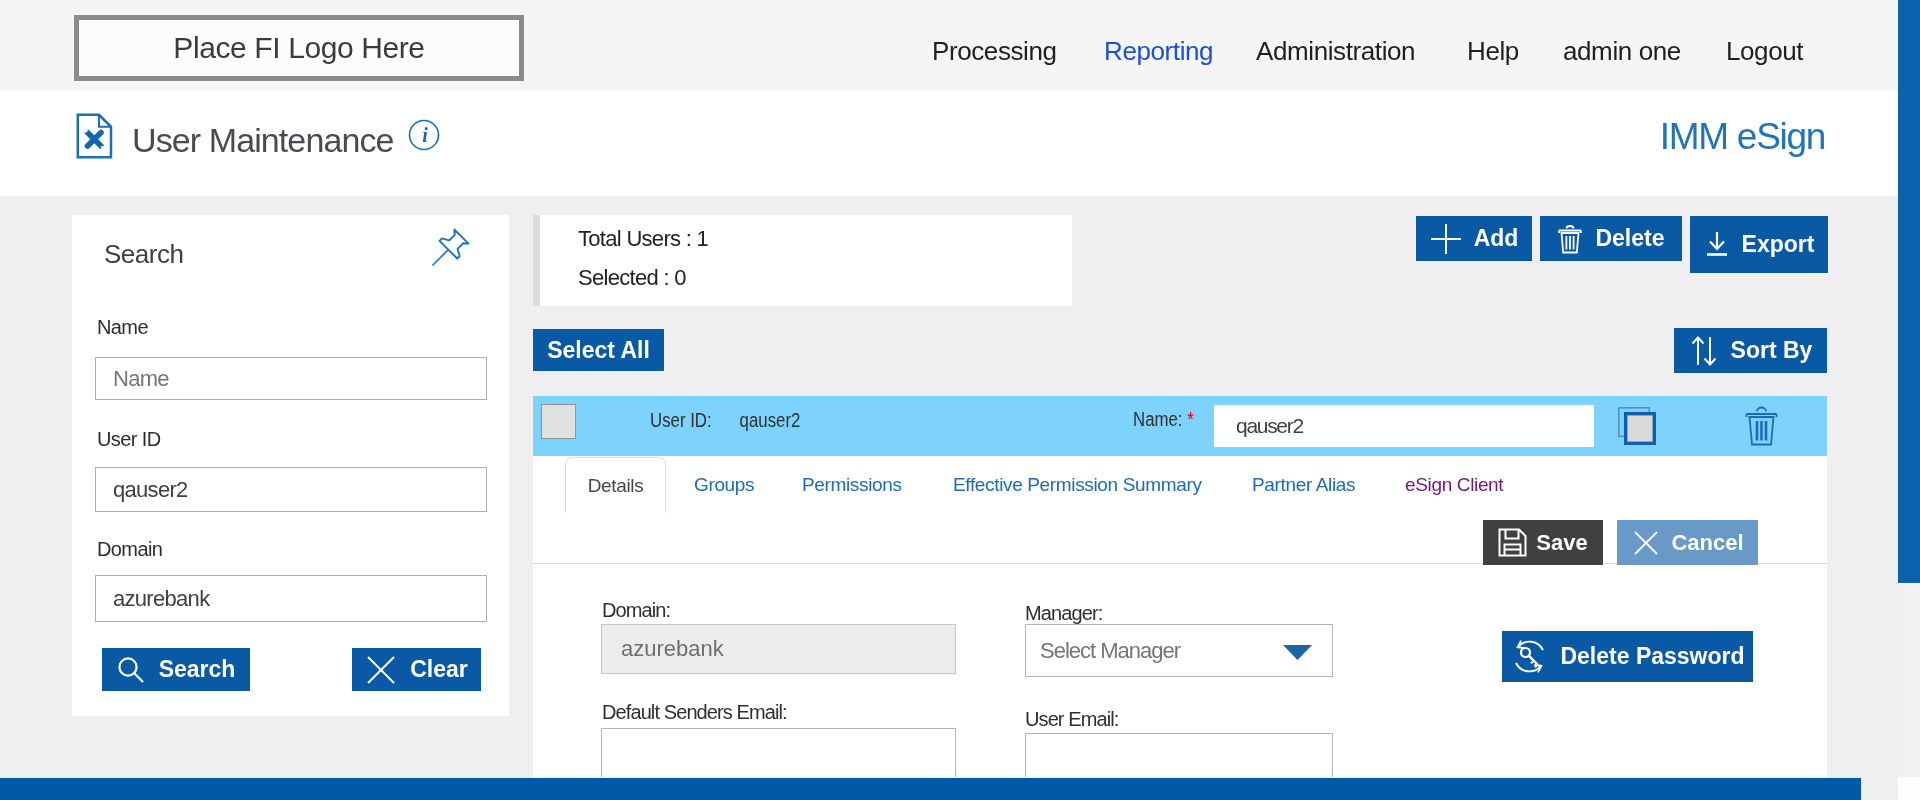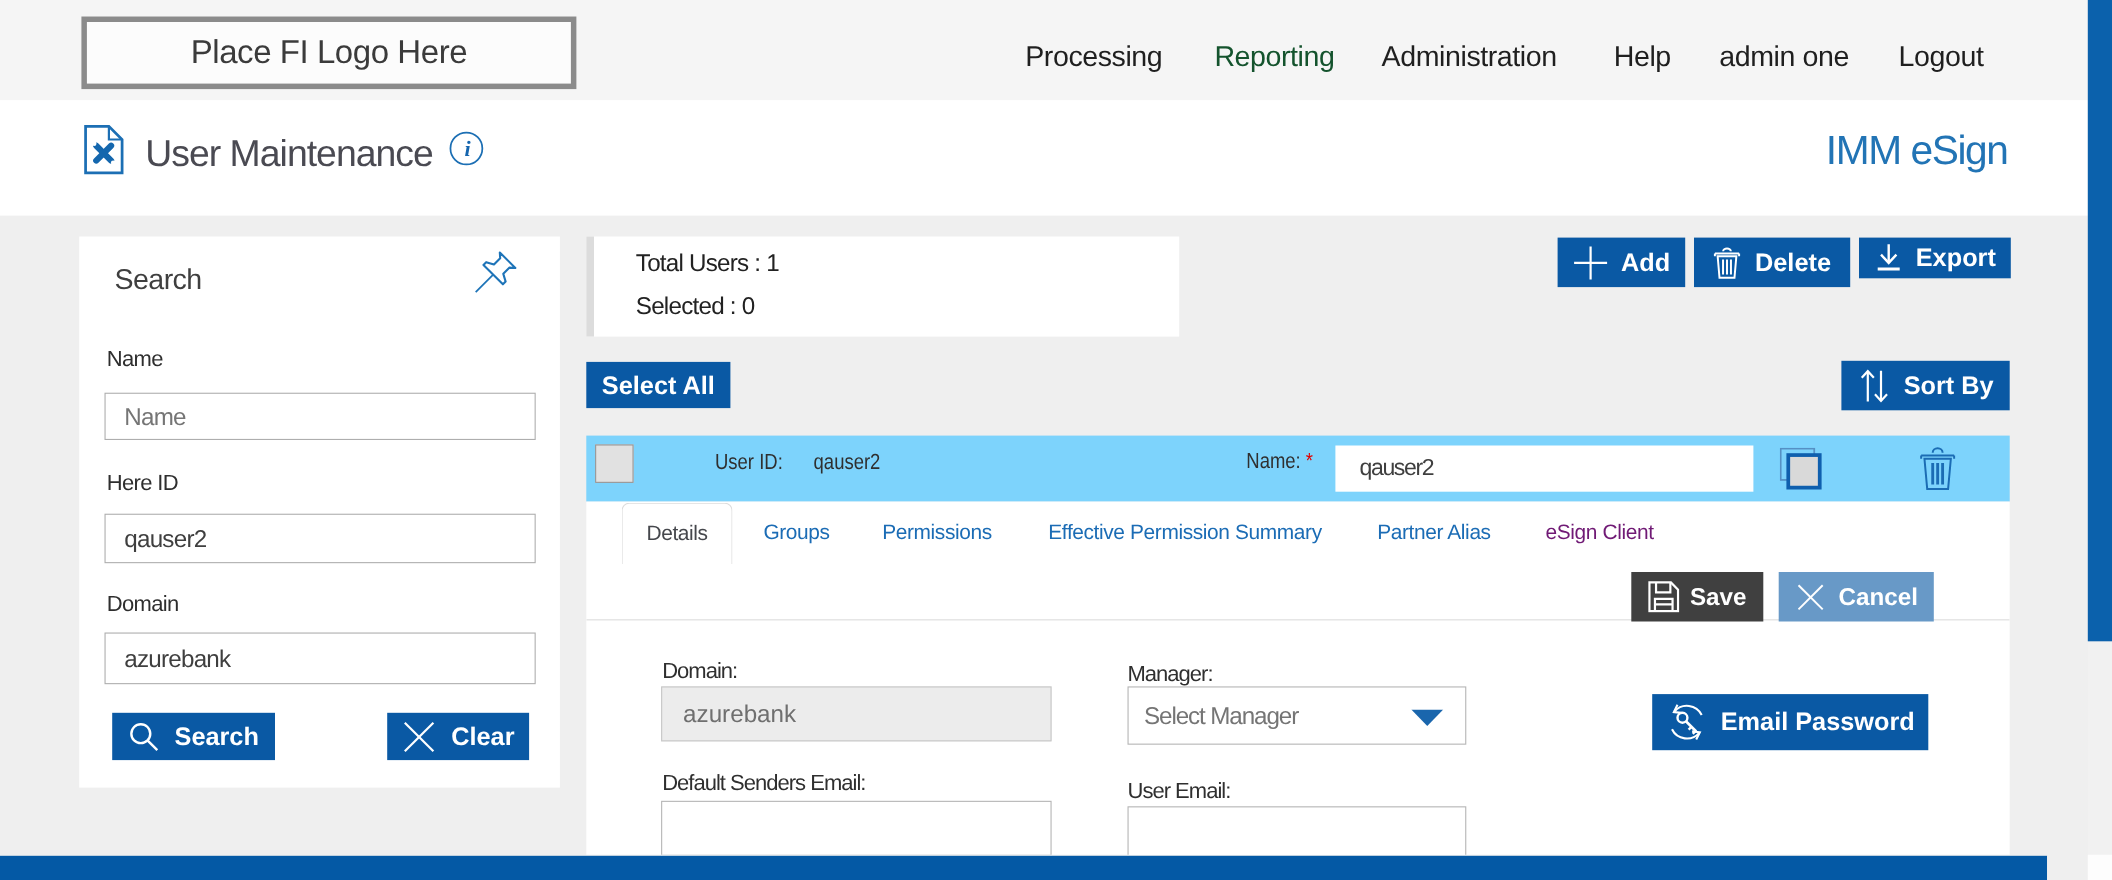--- a/index.html
+++ b/index.html
@@ -9,21 +9,21 @@
 .btn { position:absolute; background:#0a59a4; color:#fff; display:flex; align-items:center; justify-content:center; font-weight:bold; }
 .btn svg { flex:0 0 auto; }
 input { font-family:"Liberation Sans", sans-serif; outline:none; }
 </style>
 </head>
 <body>
 
 <div class="abs" style="left:0;top:0;width:1920px;height:91px;background:#f5f5f5;"></div>
 <div class="abs" style="left:74px;top:15px;width:450px;height:66px;border:5px solid #8b8b8b;background:#fcfcfc;display:flex;align-items:center;justify-content:center;font-size:30px;color:#3b3b3b;letter-spacing:-0.4px;">Place FI Logo Here</div>
 <div class="abs" style="left:932px;top:36px;font-size:26px;color:#1f1f1f;letter-spacing:-0.4px;">Processing</div>
-<div class="abs" style="left:1104px;top:36px;font-size:26px;color:#14532d;letter-spacing:-0.4px;">Reporting</div>
+<div class="abs" style="left:1104px;top:36px;font-size:26px;color:#1d4ed8;letter-spacing:-0.4px;">Reporting</div>
 <div class="abs" style="left:1256px;top:36px;font-size:26px;color:#1f1f1f;letter-spacing:-0.4px;">Administration</div>
 <div class="abs" style="left:1467px;top:36px;font-size:26px;color:#1f1f1f;letter-spacing:-0.4px;">Help</div>
 <div class="abs" style="left:1563px;top:36px;font-size:26px;color:#1f1f1f;letter-spacing:-0.4px;">admin one</div>
 <div class="abs" style="left:1726px;top:36px;font-size:26px;color:#1f1f1f;letter-spacing:-0.4px;">Logout</div>
 
 <div class="abs" style="left:0;top:91px;width:1920px;height:105px;background:#ffffff;"></div>
 <svg class="abs" style="left:76px;top:113px;" width="37" height="46" viewBox="0 0 37 46">
   <path d="M1.8 1.8 H23 L35 13.8 V44.2 H1.8 Z" fill="none" stroke="#1c6fb4" stroke-width="2.5"></path>
   <path d="M23 1.8 V13.8 H35" fill="none" stroke="#1c6fb4" stroke-width="2"></path>
   <g stroke="#1467ae" stroke-width="5.6" stroke-linecap="round">
@@ -43,21 +43,21 @@
 <div class="abs" style="left:72px;top:215px;width:437px;height:501px;background:#fff;">
   <div class="abs" style="left:32px;top:24px;font-size:26px;color:#3f3f3f;letter-spacing:-0.5px;">Search</div>
   <svg class="abs" style="left:350px;top:12px;" width="52" height="52" viewBox="0 0 52 52">
     <g transform="rotate(45 26 23)">
       <path d="M16 4 L36 4 L32 7.5 L32 15.5 L38.5 19 L38.5 22.5 L13.5 22.5 L13.5 19 L20 15.5 L20 7.5 Z" fill="none" stroke="#1e74b8" stroke-width="1.9" stroke-linejoin="round"></path>
       <line x1="26" y1="22.5" x2="26" y2="45" stroke="#1e74b8" stroke-width="1.6"></line>
     </g>
   </svg>
   <div class="abs" style="left:25px;top:101px;font-size:20px;color:#2e2e2e;letter-spacing:-0.6px;">Name</div>
   <input class="abs" style="left: 23px; top: 142px; width: 392px; height: 43px; border: 1px solid rgb(174, 174, 174); padding-left: 17px; font-size: 22px; letter-spacing: -0.7px; color: rgb(63, 63, 63);" placeholder="Name">
-  <div class="abs" style="left:25px;top:213px;font-size:20px;color:#2e2e2e;letter-spacing:-0.6px;">Here ID</div>
+  <div class="abs" style="left:25px;top:213px;font-size:20px;color:#2e2e2e;letter-spacing:-0.6px;">User ID</div>
   <input class="abs" style="left: 23px; top: 252px; width: 392px; height: 45px; border: 1px solid rgb(174, 174, 174); padding-left: 17px; font-size: 22px; letter-spacing: -0.7px; color: rgb(63, 63, 63);" value="qauser2">
   <div class="abs" style="left:25px;top:323px;font-size:20px;color:#2e2e2e;letter-spacing:-0.6px;">Domain</div>
   <input class="abs" style="left: 23px; top: 360px; width: 392px; height: 47px; border: 1px solid rgb(174, 174, 174); padding-left: 17px; font-size: 22px; letter-spacing: -0.7px; color: rgb(63, 63, 63);" value="azurebank">
   <div class="btn" style="left:30px;top:433px;width:148px;height:43px;font-size:23px;gap:14px;">
     <svg width="28" height="28" viewBox="0 0 28 28">
         <circle cx="11" cy="11" r="8.6" fill="none" stroke="#fff" stroke-width="2.2"></circle>
         <line x1="17.3" y1="17.3" x2="26" y2="26" stroke="#fff" stroke-width="2.2"></line>
       </svg>
     <span>Search</span>
   </div>
@@ -85,21 +85,21 @@
   <svg width="26" height="30" viewBox="0 0 26 30">
     <path d="M9.5 4.5 a3.5 2.5 0 0 1 7 0" fill="none" stroke="#fff" stroke-width="1.8"></path>
     <path d="M2 6.5 H24 M2 6.5 V9 M24 6.5 V9" fill="none" stroke="#fff" stroke-width="1.8"></path>
     <path d="M4.5 9 H21.5 L19.8 28.5 H6.2 Z" fill="none" stroke="#fff" stroke-width="1.8"></path>
     <line x1="9.4" y1="12" x2="9.4" y2="25.5" stroke="#fff" stroke-width="1.8"></line>
     <line x1="13" y1="12" x2="13" y2="25.5" stroke="#fff" stroke-width="1.8"></line>
     <line x1="16.6" y1="12" x2="16.6" y2="25.5" stroke="#fff" stroke-width="1.8"></line>
   </svg>
   <span>Delete</span>
 </div>
-<div class="btn" style="left:1690px;top:216px;width:138px;height:37px;font-size:23px;gap:12px;">
+<div class="btn" style="left:1690px;top:216px;width:138px;height:57px;font-size:23px;gap:12px;">
   <svg width="26" height="28" viewBox="0 0 26 28">
     <line x1="13" y1="1" x2="13" y2="17" stroke="#fff" stroke-width="2.2"></line>
     <path d="M6 10.5 L13 18 L20 10.5" fill="none" stroke="#fff" stroke-width="2.2"></path>
     <line x1="3" y1="23.5" x2="23" y2="23.5" stroke="#fff" stroke-width="2.6"></line>
   </svg>
   <span>Export</span>
 </div>
 
 <div class="btn" style="left:533px;top:329px;width:131px;height:42px;font-size:23px;">Select All</div>
 <div class="btn" style="left:1674px;top:328px;width:153px;height:45px;font-size:23px;gap:12px;">
@@ -170,21 +170,21 @@
     <svg width="39" height="39" viewBox="0 0 39 39">
       <path d="M33 13 A15 15 0 0 0 8.2 9.8" fill="none" stroke="#fff" stroke-width="1.9"></path>
       <path d="M11 3.7 L7.7 10.3 L14.7 11.1" fill="none" stroke="#fff" stroke-width="1.9"></path>
       <path d="M6 26 A15 15 0 0 0 30.8 29.2" fill="none" stroke="#fff" stroke-width="1.9"></path>
       <path d="M28 35.3 L31.3 28.7 L24.3 27.9" fill="none" stroke="#fff" stroke-width="1.9"></path>
       <circle cx="15.5" cy="15.5" r="4.5" fill="none" stroke="#fff" stroke-width="2.2"></circle>
       <line x1="18.7" y1="18.7" x2="28" y2="28" stroke="#fff" stroke-width="2.4"></line>
       <line x1="23.7" y1="23.7" x2="21.1" y2="26.3" stroke="#fff" stroke-width="2.2"></line>
       <line x1="27.5" y1="27.5" x2="24.9" y2="30.1" stroke="#fff" stroke-width="2.2"></line>
     </svg>
-    <span>Email Password</span>
+    <span>Delete Password</span>
   </div>
   <div class="abs" style="left:69px;top:245px;font-size:20px;color:#2f2f2f;letter-spacing:-0.9px;">Default Senders Email:</div>
   <div class="abs" style="left:68px;top:272px;width:355px;height:50px;background:#fff;border:1px solid #b5b5b5;"></div>
   <div class="abs" style="left:492px;top:252px;font-size:20px;color:#2f2f2f;letter-spacing:-0.9px;">User Email:</div>
   <div class="abs" style="left:492px;top:277px;width:308px;height:46px;background:#fff;border:1px solid #b5b5b5;"></div>
 </div>
 
 <div class="abs" style="left:0;top:778px;width:1861px;height:22px;background:#0459a5;"></div>
 <div class="abs" style="left:1861px;top:778px;width:37px;height:22px;background:#efefef;"></div>
 <div class="abs" style="left:1898px;top:0;width:22px;height:777px;background:#f1f1f1;"></div>

